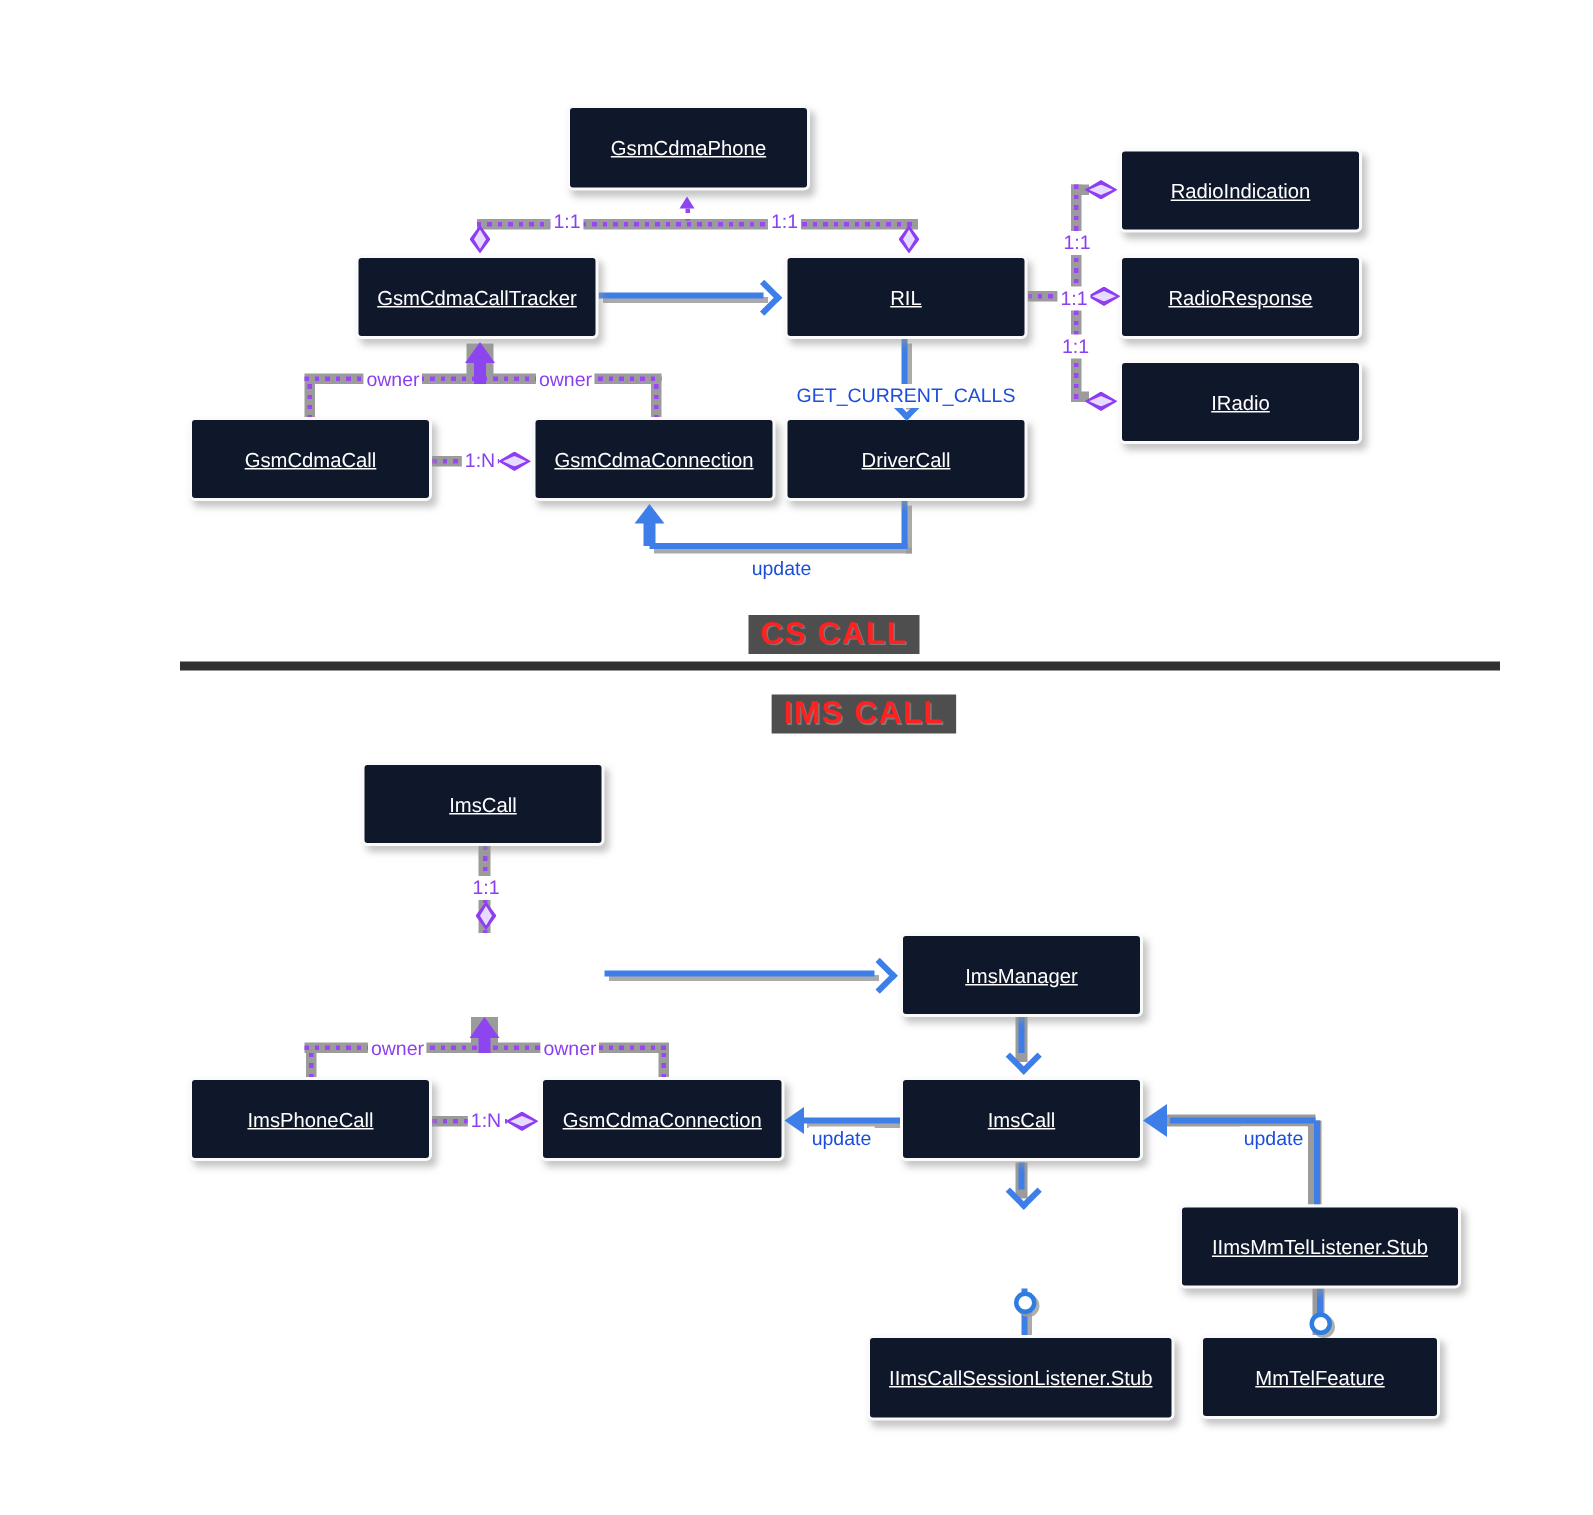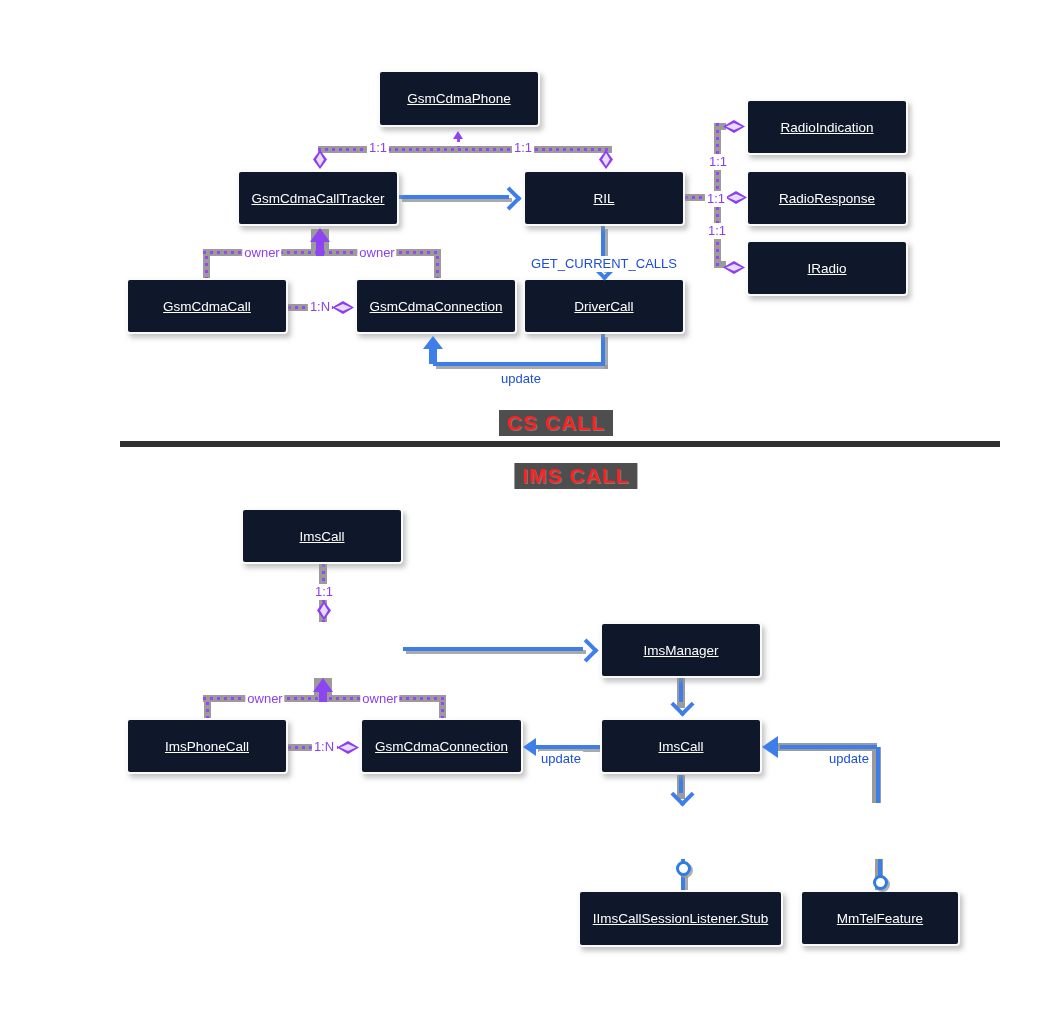--- a/index.html
+++ b/index.html
@@ -194,20 +194,23 @@
     </div>
   <div class="node" style="left:126px;top:718px;width:162px;height:56px;">
       <span>ImsPhoneCall</span>
     </div>
   <div class="node" style="left:360px;top:718px;width:163px;height:56px;">
       <span>GsmCdmaConnection</span>
     </div>
   <div class="node" style="left:600px;top:718px;width:162px;height:56px;">
       <span>ImsCall</span>
     </div>
+  <div class="node" style="left:786px;top:803px;width:188px;height:56px;">
+      <span>IImsMmTelListener.Stub</span>
+    </div>
   <div class="node" style="left:578px;top:890px;width:205px;height:57px;">
       <span>IImsCallSessionListener.Stub</span>
     </div>
   <div class="node" style="left:800px;top:890px;width:160px;height:56px;">
       <span>MmTelFeature</span>
     </div>
 
 </div>
 
 </body></html>

